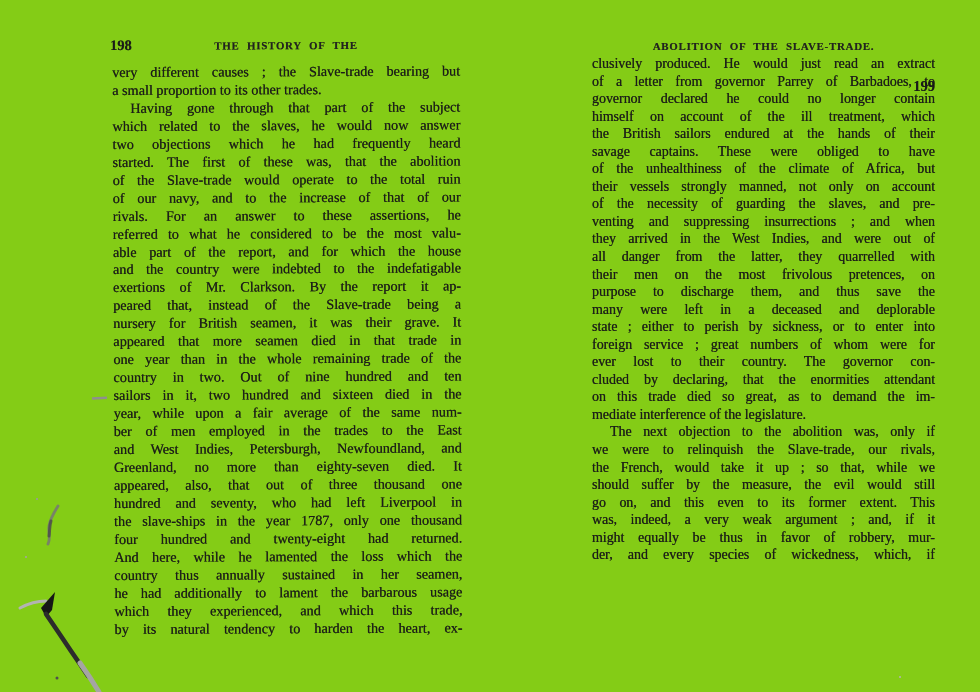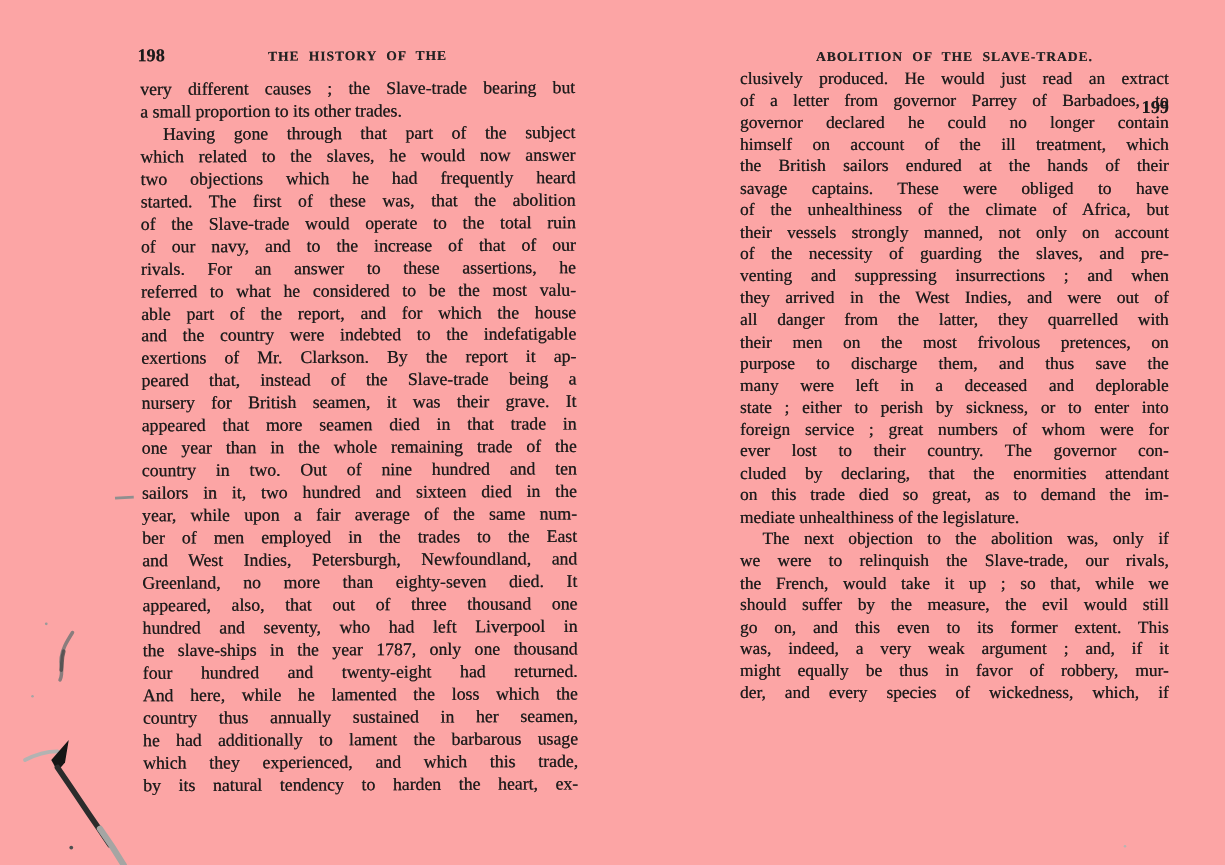--- a/index.html
+++ b/index.html
@@ -1,18 +1,18 @@
 <!DOCTYPE html>
 <html><head>
 <meta charset="utf-8">
 <style>
   html,body{margin:0;padding:0;background:#e9e8e6;}
   .scan{
     position:relative;width:980px;height:692px;overflow:hidden;
-    background:#fca5a5;
+    background:#84cc16;
     font-family:"Liberation Serif","DejaVu Serif",serif;
     color:#1c1c1c;
   }
   .page{position:absolute;top:40px;}
   .page-left{left:112px;width:348px;transform:rotate(-0.25deg);transform-origin:top left;}
   .page-right{left:592px;width:343px;}
   .pagehead{position:relative;height:18px;}
   .runhead{
     position:absolute;left:0;right:0;text-align:center;
     font-weight:bold;font-size:10.8px;letter-spacing:0.8px;word-spacing:4px;
@@ -103,21 +103,21 @@
         <div class="line">they arrived in the West Indies, and were out of</div>
         <div class="line">all danger from the latter, they quarrelled with</div>
         <div class="line">their men on the most frivolous pretences, on</div>
         <div class="line">purpose to discharge them, and thus save the</div>
         <div class="line">many were left in a deceased and deplorable</div>
         <div class="line">state ; either to perish by sickness, or to enter into</div>
         <div class="line">foreign service ; great numbers of whom were for</div>
         <div class="line">ever lost to their country. The governor con-</div>
         <div class="line">cluded by declaring, that the enormities attendant</div>
         <div class="line">on this trade died so great, as to demand the im-</div>
-        <div class="line para-end">mediate unhealthiness of the legislature.</div>
+        <div class="line para-end">mediate interference of the legislature.</div>
         <div class="line indent">The next objection to the abolition was, only if</div>
         <div class="line">we were to relinquish the Slave-trade, our rivals,</div>
         <div class="line">the French, would take it up ; so that, while we</div>
         <div class="line">should suffer by the measure, the evil would still</div>
         <div class="line">go on, and this even to its former extent. This</div>
         <div class="line">was, indeed, a very weak argument ; and, if it</div>
         <div class="line">might equally be thus in favor of robbery, mur-</div>
         <div class="line">der, and every species of wickedness, which, if</div>
       </div>
   </div>

